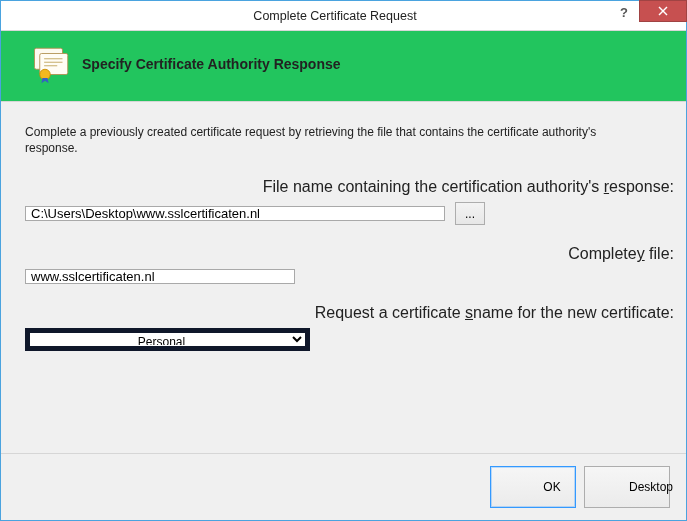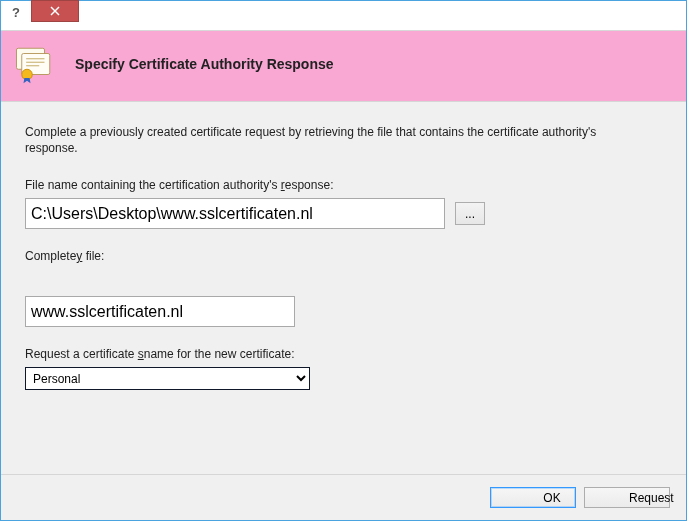--- a/index.html
+++ b/index.html
@@ -58,25 +58,25 @@
     height: 22px;
     background: #c75050;
     color: #fff;
     font-size: 12px;
     border: 1px solid #a04343;
     margin-top: -1px;
     margin-right: -1px;
   }
   .title-btn.close svg { width: 10px; height: 10px; }
   .header-area {
-    background: #f9a8d4;
-    padding: 12px 20px 16px 12px;
-    display: flex;
-    align-items: center;
-    gap: 20px;
+    background: #22c55e;
+    padding: 12px 20px 16px 30px;
+    display: flex;
+    align-items: center;
+    gap: 9px;
     border-bottom: 1px solid #d6d6d6;
   }
   .cert-icon {
     width: 42px;
     height: 42px;
     flex-shrink: 0;
   }
   .header-title {
     font-size: 14px;
     font-weight: bold;
@@ -90,91 +90,94 @@
     flex-direction: column;
     color: #222;
   }
   .desc {
     font-size: 12px;
     line-height: 1.35;
     margin-bottom: 22px;
     max-width: 620px;
   }
   .field-label {
-    font-size: 12px;
+    font-size: 16px;
     margin-bottom: 6px;
+    text-align: right;
   }
   .field-row {
     display: flex;
     align-items: center;
     gap: 10px;
     margin-bottom: 20px;
   }
   .text-input {
-    height: 31px;
+    height: 15px;
     border: 1px solid #a9a9a9;
     background: #fff;
     font-family: inherit;
-    font-size: 16px;
+    font-size: 13px;
     padding: 2px 5px;
     outline: none;
   }
   .file-input { width: 420px; }
-  .friendly-input { width: 270px; margin-top: 27px; }
+  .friendly-input { width: 270px; }
   .browse-btn {
     width: 30px;
     height: 23px;
     border: 1px solid #adadad;
     background: linear-gradient(#f3f3f3, #e7e7e7);
     font-size: 12px;
     line-height: 1;
     cursor: pointer;
     display: flex;
     align-items: center;
     justify-content: center;
   }
   .select {
     width: 285px;
     height: 23px;
-    border: 1px solid #0f172a;
+    border: 5px solid #0f172a;
     background: #fff;
     font-family: inherit;
     font-size: 12px;
     padding: 1px 3px;
+    text-align: center;
   }
   .footer {
     border-top: 1px solid #d6d6d6;
     background: #f0f0f0;
     padding: 12px 16px;
     display: flex;
     justify-content: flex-end;
     gap: 8px;
   }
   .footer-btn {
     width: 86px;
-    height: 21px;
+    height: 42px;
     border: 1px solid #adadad;
     background: linear-gradient(#f6f6f6, #ebebeb);
     font-family: inherit;
     font-size: 12px;
     cursor: pointer;
     padding-left: 44px;
   }
   .footer-btn.default {
     border: 1px solid #3399ff;
     box-shadow: inset 0 0 0 1px rgba(51,153,255,0.3);
   }
   .underline-accel { text-decoration: underline; }
 </style>
 </head>
 <body>
 
 <div class="window">
 
   <div class="titlebar">
+    <div class="title">Complete Certificate Request</div>
     <div class="title-controls">
       <div class="title-btn help">
         <span style="font-weight:bold;">?</span>
       </div>
       <div class="title-btn close">
         <svg viewBox="0 0 10 10">
           <line x1="1" y1="1" x2="9" y2="9" stroke="#fff" stroke-width="1.4"></line>
           <line x1="9" y1="1" x2="1" y2="9" stroke="#fff" stroke-width="1.4"></line>
         </svg>
       </div>
@@ -217,16 +220,16 @@
     </div>
     <div class="field-row">
       <select class="select">
         <option>Personal</option>
       </select>
     </div>
   </div>
 
   <div class="footer">
     <button class="footer-btn default">OK</button>
-    <button class="footer-btn">Request</button>
+    <button class="footer-btn">Desktop</button>
   </div>
 
 </div>
 
 </body></html>

